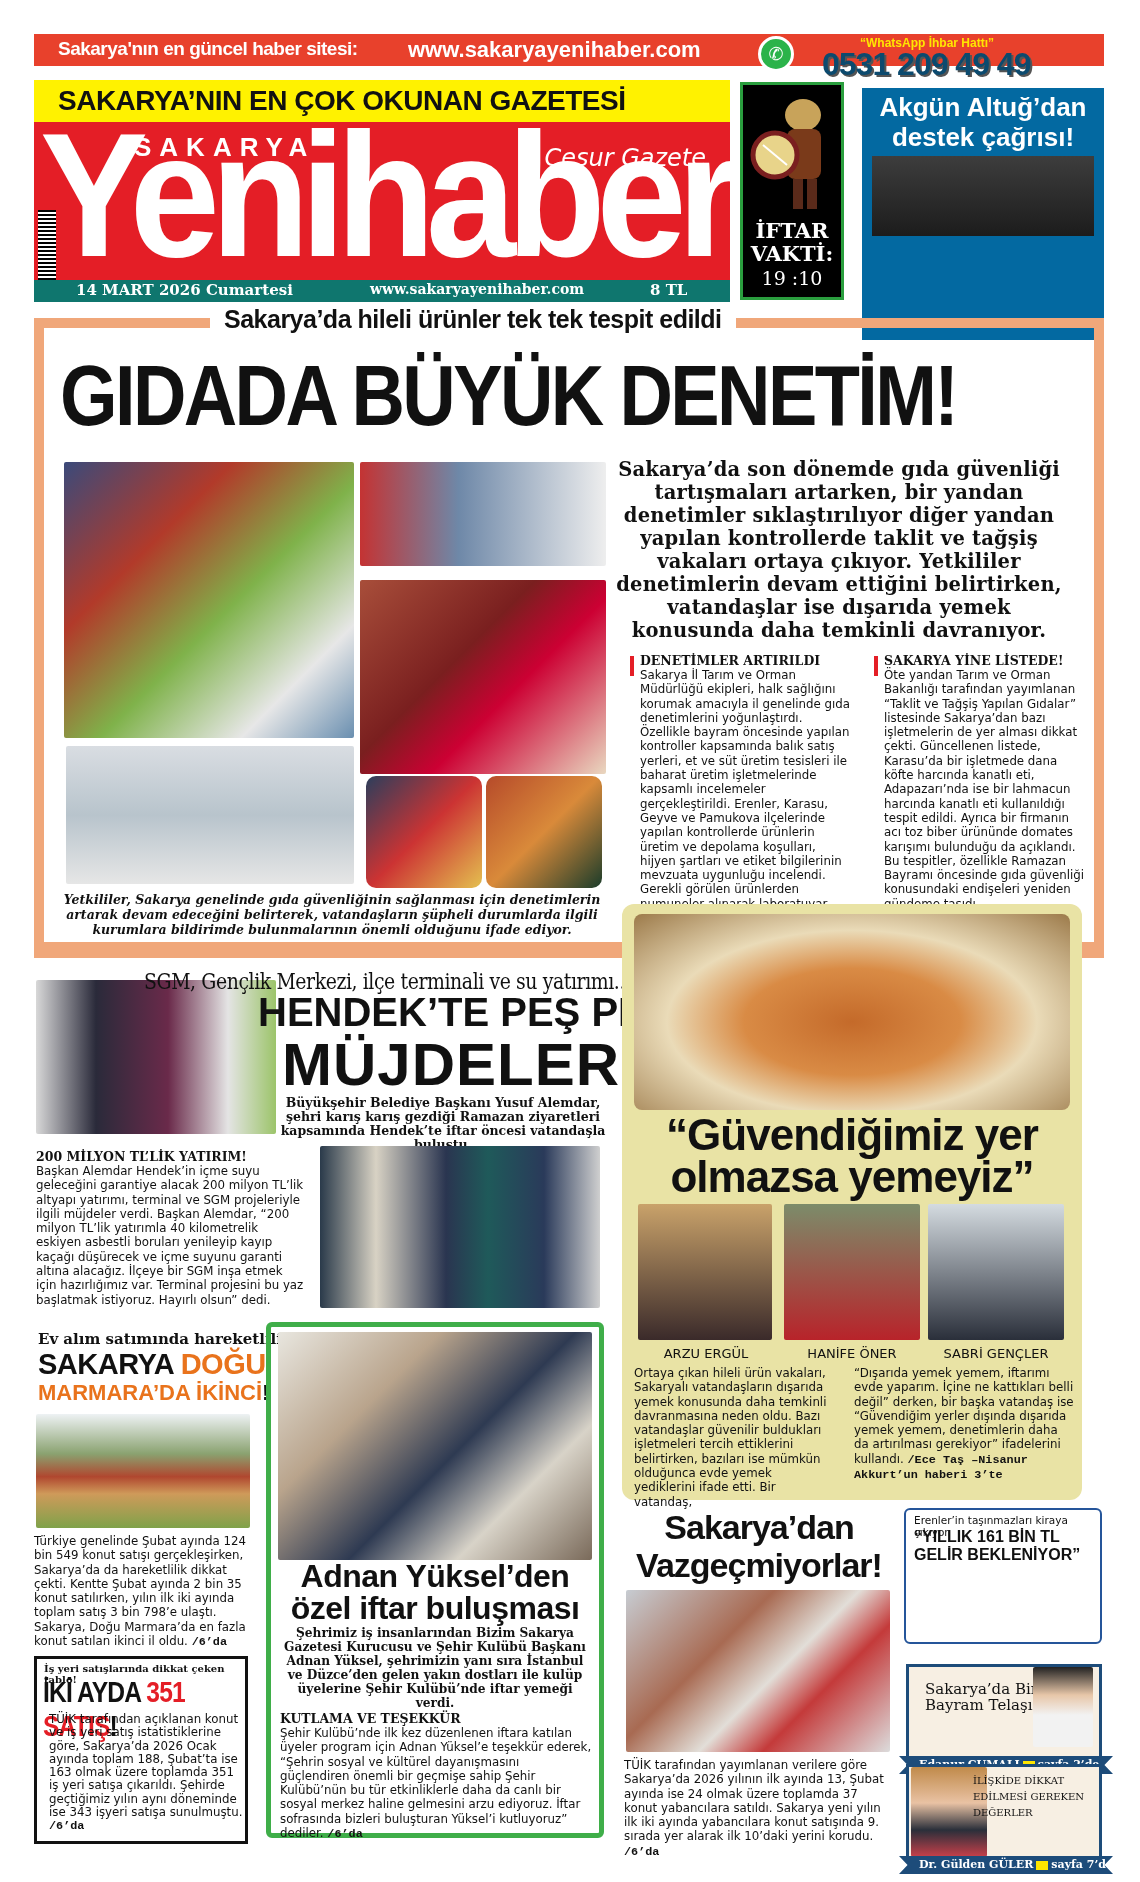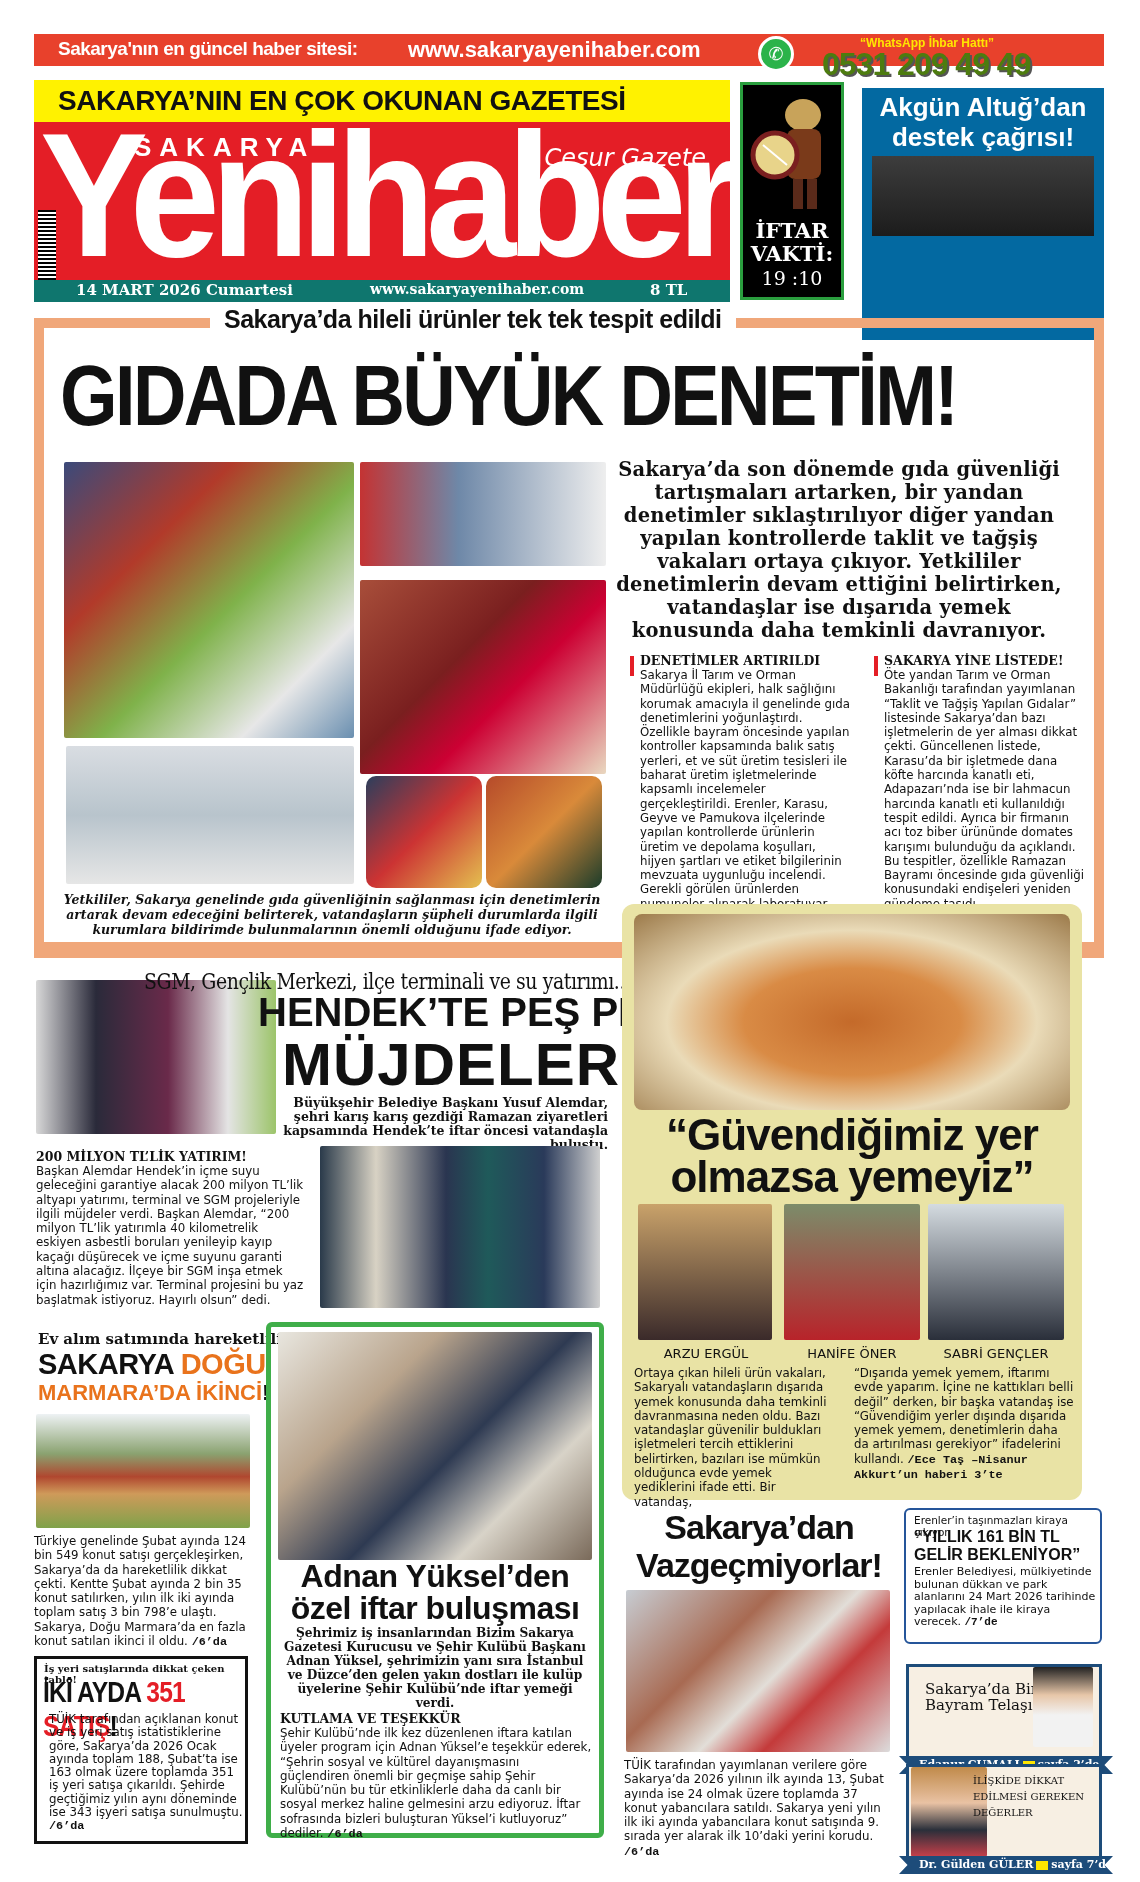--- a/index.html
+++ b/index.html
@@ -6,21 +6,21 @@
 body{width:1140px;height:1882px;background:#fff;position:relative;overflow:hidden;font-family:"DejaVu Sans",sans-serif;color:#111}
 .abs{position:absolute}
 .serif{font-family:Liberation Mono, monospace}
 .ph{position:absolute;overflow:hidden;border-radius:2px}
 
 #topstrip{left:34px;top:34px;width:1070px;height:32px;background:#e8412c}
 #topstrip .site{position:absolute;left:24px;top:4px;color:#fff;font:bold 19px "Liberation Sans",sans-serif;letter-spacing:-.5px}
 #topstrip .url{position:absolute;left:374px;top:3px;color:#fff;font:bold 22px "Liberation Sans",sans-serif}
 #wa-icon{left:758px;top:36px;width:36px;height:36px;border-radius:50%;background:#2bb34a;border:3px solid #fff;color:#fff;font-size:18px;text-align:center;line-height:30px}
 #wa-label{left:860px;top:36px;color:#ffe600;font:bold 12px "Liberation Sans",sans-serif}
-#wa-phone{left:822px;top:46px;color:#4d7c0f;font:bold 32px "Liberation Sans",sans-serif;letter-spacing:-1px;text-shadow:2px 2px 0 #555}
+#wa-phone{left:822px;top:46px;color:#0c4a6e;font:bold 32px "Liberation Sans",sans-serif;letter-spacing:-1px;text-shadow:2px 2px 0 #555}
 
 #yellowbar{left:34px;top:80px;width:696px;height:42px;background:#fff200}
 #yellowbar span{position:absolute;left:24px;top:5px;font:bold 28px "Liberation Sans",sans-serif;letter-spacing:-.5px}
 #redlogo{left:34px;top:122px;width:696px;height:158px;background:#e41e26}
 #redlogo .sak{position:absolute;left:100px;top:10px;color:#fff;font:bold 26px "Liberation Sans",sans-serif;letter-spacing:8px}
 #redlogo .name{position:absolute;left:6px;top:-28px;color:#fff;font:bold 176px "Liberation Sans",sans-serif;letter-spacing:-10px;transform:scaleX(.92);transform-origin:left}
 #redlogo .slogan{position:absolute;right:24px;top:22px;color:#fff;font:italic 24px "DejaVu Sans",sans-serif}
 #barcode{left:38px;top:210px;width:18px;height:90px;background:repeating-linear-gradient(0deg,#000 0 2px,#fff 2px 4px)}
 #datebar{left:34px;top:280px;width:696px;height:22px;background:#0f766e;color:#fff}
 #datebar .d{position:absolute;left:42px;top:1px;font:bold 15px "DejaVu Serif",serif}
@@ -42,21 +42,21 @@
 #headline{left:60px;top:350px;font:bold 86px "Liberation Sans",sans-serif;letter-spacing:-3px;transform:scaleX(.86);transform-origin:left;line-height:90px}
 #lede{left:616px;top:458px;width:446px;text-align:center;font:bold 19.5px "DejaVu Serif",serif;line-height:23px;letter-spacing:.2px}
 .col{position:absolute;font:11.8px "DejaVu Sans",sans-serif;line-height:14.3px}
 .col h4{font:bold 12.5px "DejaVu Serif",serif;line-height:14px}
 .col .bar{position:absolute;left:-10px;top:2px;width:4px;height:20px;background:#e41e26}
 #caption1{left:62px;top:892px;width:540px;text-align:center;font:italic bold 12.5px "DejaVu Serif",serif;line-height:15px}
 
 #hendek-kicker{left:144px;top:968px;font:23px "DejaVu Serif",serif;transform:scaleX(.82);transform-origin:left;letter-spacing:-.5px}
 #hendek-h1{left:258px;top:990px;font:bold 40px "Liberation Sans",sans-serif;letter-spacing:0}
 #hendek-h2{left:282px;top:1030px;font:bold 60px "Liberation Sans",sans-serif;letter-spacing:1px}
-#hendek-sub{left:278px;top:1096px;width:330px;text-align:right;font:bold 12.5px "DejaVu Serif",serif;line-height:14px}
+#hendek-sub{left:278px;top:1096px;width:330px;text-align:center;font:bold 12.5px "DejaVu Serif",serif;line-height:14px}
 
 #foodbox{left:622px;top:904px;width:460px;height:596px;background:#e9e3a5;border-radius:12px}
 #foodbox .quote{position:absolute;left:0;width:100%;text-align:center;top:210px;font:bold 44px "Liberation Sans",sans-serif;line-height:42px;letter-spacing:-1px}
 .pname{position:absolute;top:442px;font:13px "DejaVu Sans",sans-serif;width:140px;text-align:center}
 #food-left{left:12px;top:462px;width:200px}
 #food-right{left:232px;top:462px;width:220px}
 
 #dogu-kicker{left:38px;top:1330px;font:bold 15px "DejaVu Serif",serif}
 #dogu-h1{left:38px;top:1348px;font:bold 29px "Liberation Sans",sans-serif;letter-spacing:-.5px}
 #dogu-h2{left:38px;top:1380px;font:bold 22px "Liberation Sans",sans-serif;color:#e9731c}
@@ -220,24 +220,20 @@
 <div id="vaz-h" class="abs">Sakarya’dan Vazgeçmiyorlar!</div>
 <div class="ph" style="left:626px;top:1590px;width:264px;height:162px;background:linear-gradient(135deg,#c7ccd2 0%,#a86a52 35%,#e2ded8 55%,#c43a3a 70%,#dcdcdc 100%)"></div>
 <div id="vaz-text" class="col">
   <span>TÜİK tarafından yayımlanan verilere göre Sakarya’da 2026 yılının ilk ayında 13, Şubat ayında ise 24 olmak üzere toplamda 37 konut yabancılara satıldı. Sakarya yeni yılın ilk iki ayında yabancılara konut satışında 9. sırada yer alarak ilk 10’daki yerini korudu.</span>
   <b class="serif">/6’da</b>
 </div>
 
 <div id="erenler" class="abs">
   <div class="k">Erenler’in taşınmazları kiraya çıkıyor</div>
   <div class="h">“YILLIK 161 BİN TL GELİR BEKLENİYOR”</div>
-  <div class="b">
-    <span>Erenler Belediyesi, mülkiyetinde bulunan dükkan ve park alanlarını 24 Mart 2026 tarihinde yapılacak ihale ile kiraya verecek.</span>
-    <b class="serif">/7’de</b>
-  </div>
 </div>
 
 <div class="colbox" style="top:1664px">
   <div class="ttl" style="left:16px;top:14px;width:120px">Sakarya’da Bir Bayram Telaşı</div>
   <div class="ph" style="right:6px;top:0;width:60px;height:80px;background:linear-gradient(180deg,#222 0%,#e7c6a8 35%,#f2f2f2 60%)"></div>
   <div class="foot"><span>Edanur CUMALI</span><span class="y"></span><span>sayfa 2’de</span></div>
 </div>
 <div class="colbox" style="top:1764px">
   <div class="ph" style="left:2px;top:0;width:76px;height:90px;background:linear-gradient(180deg,#c08a4a 0%,#e9c2a4 40%,#2a2f3a 70%,#c8404a 100%)"></div>
   <div class="ttl" style="right:6px;top:6px;width:120px;text-align:left;font-size:10px">İLİŞKİDE DİKKAT EDİLMESİ GEREKEN DEĞERLER</div>

